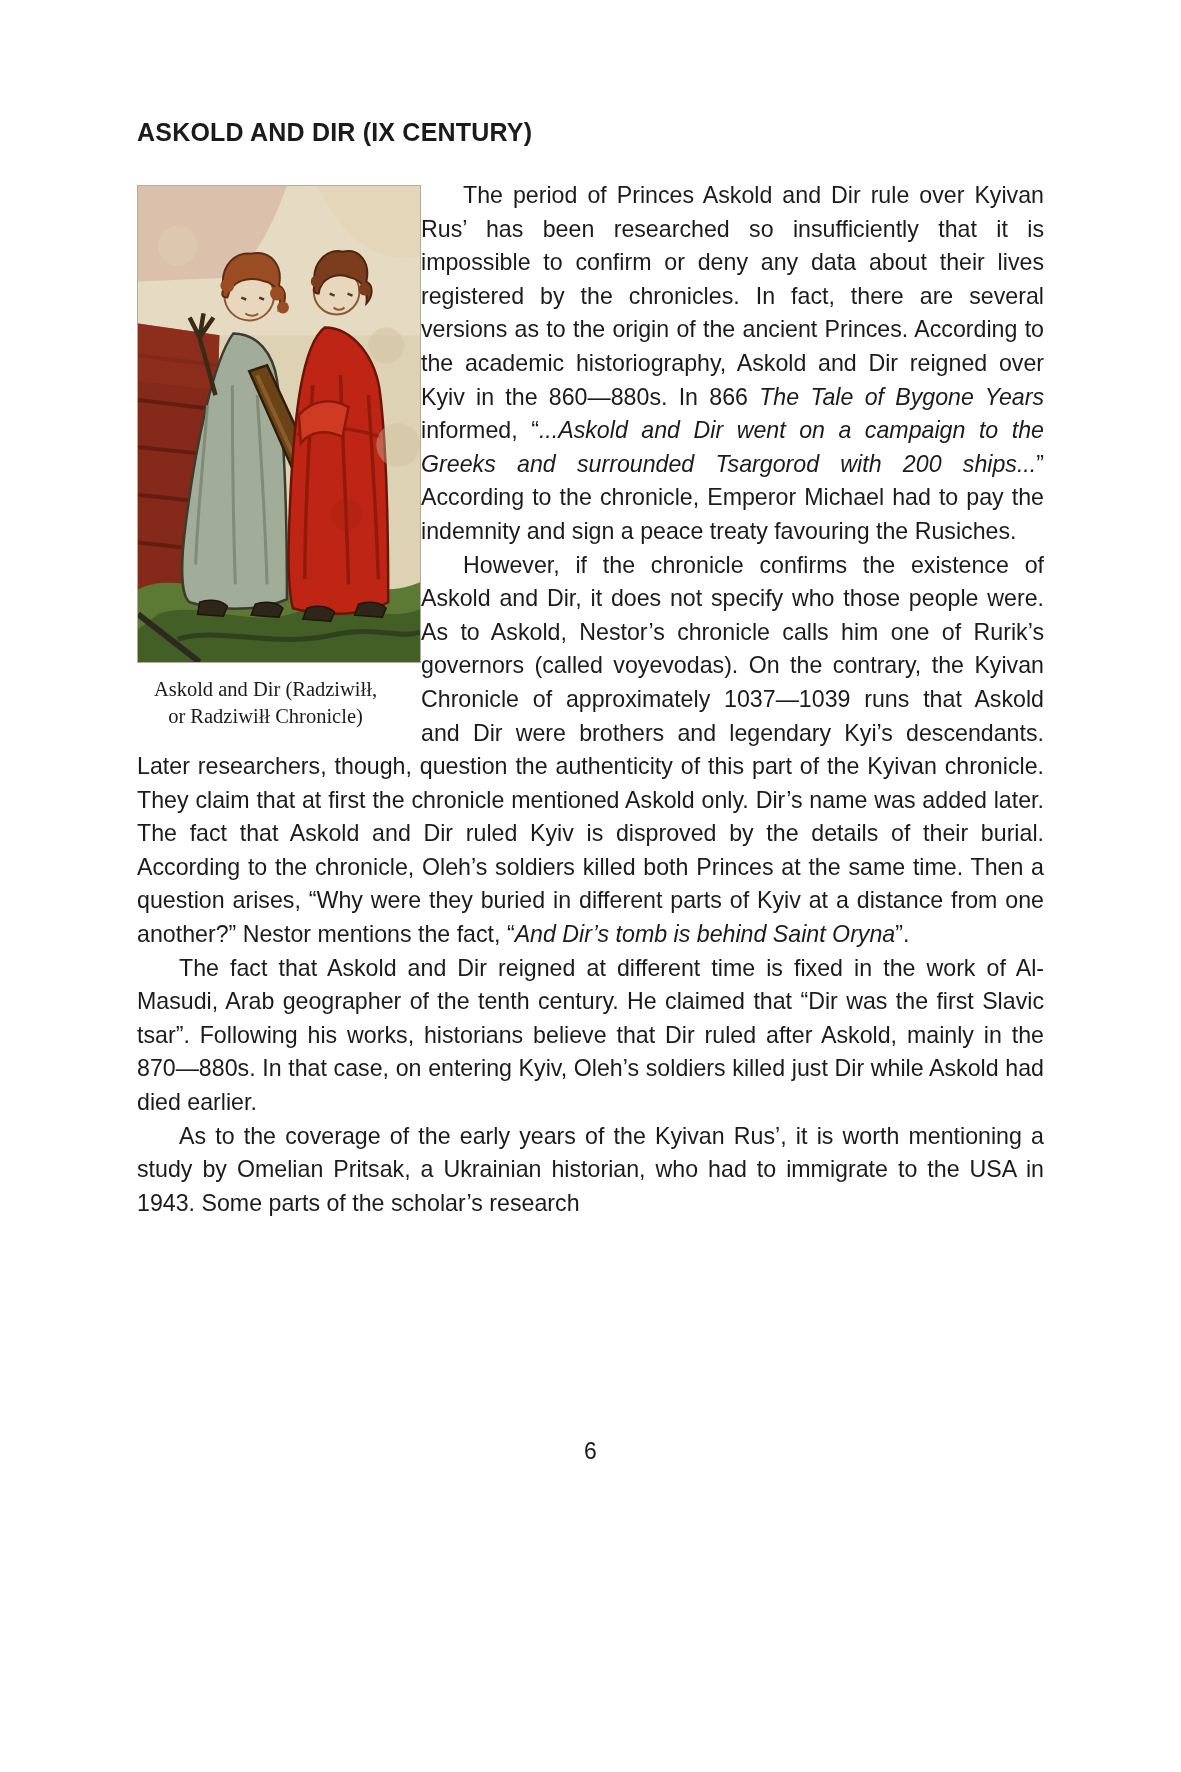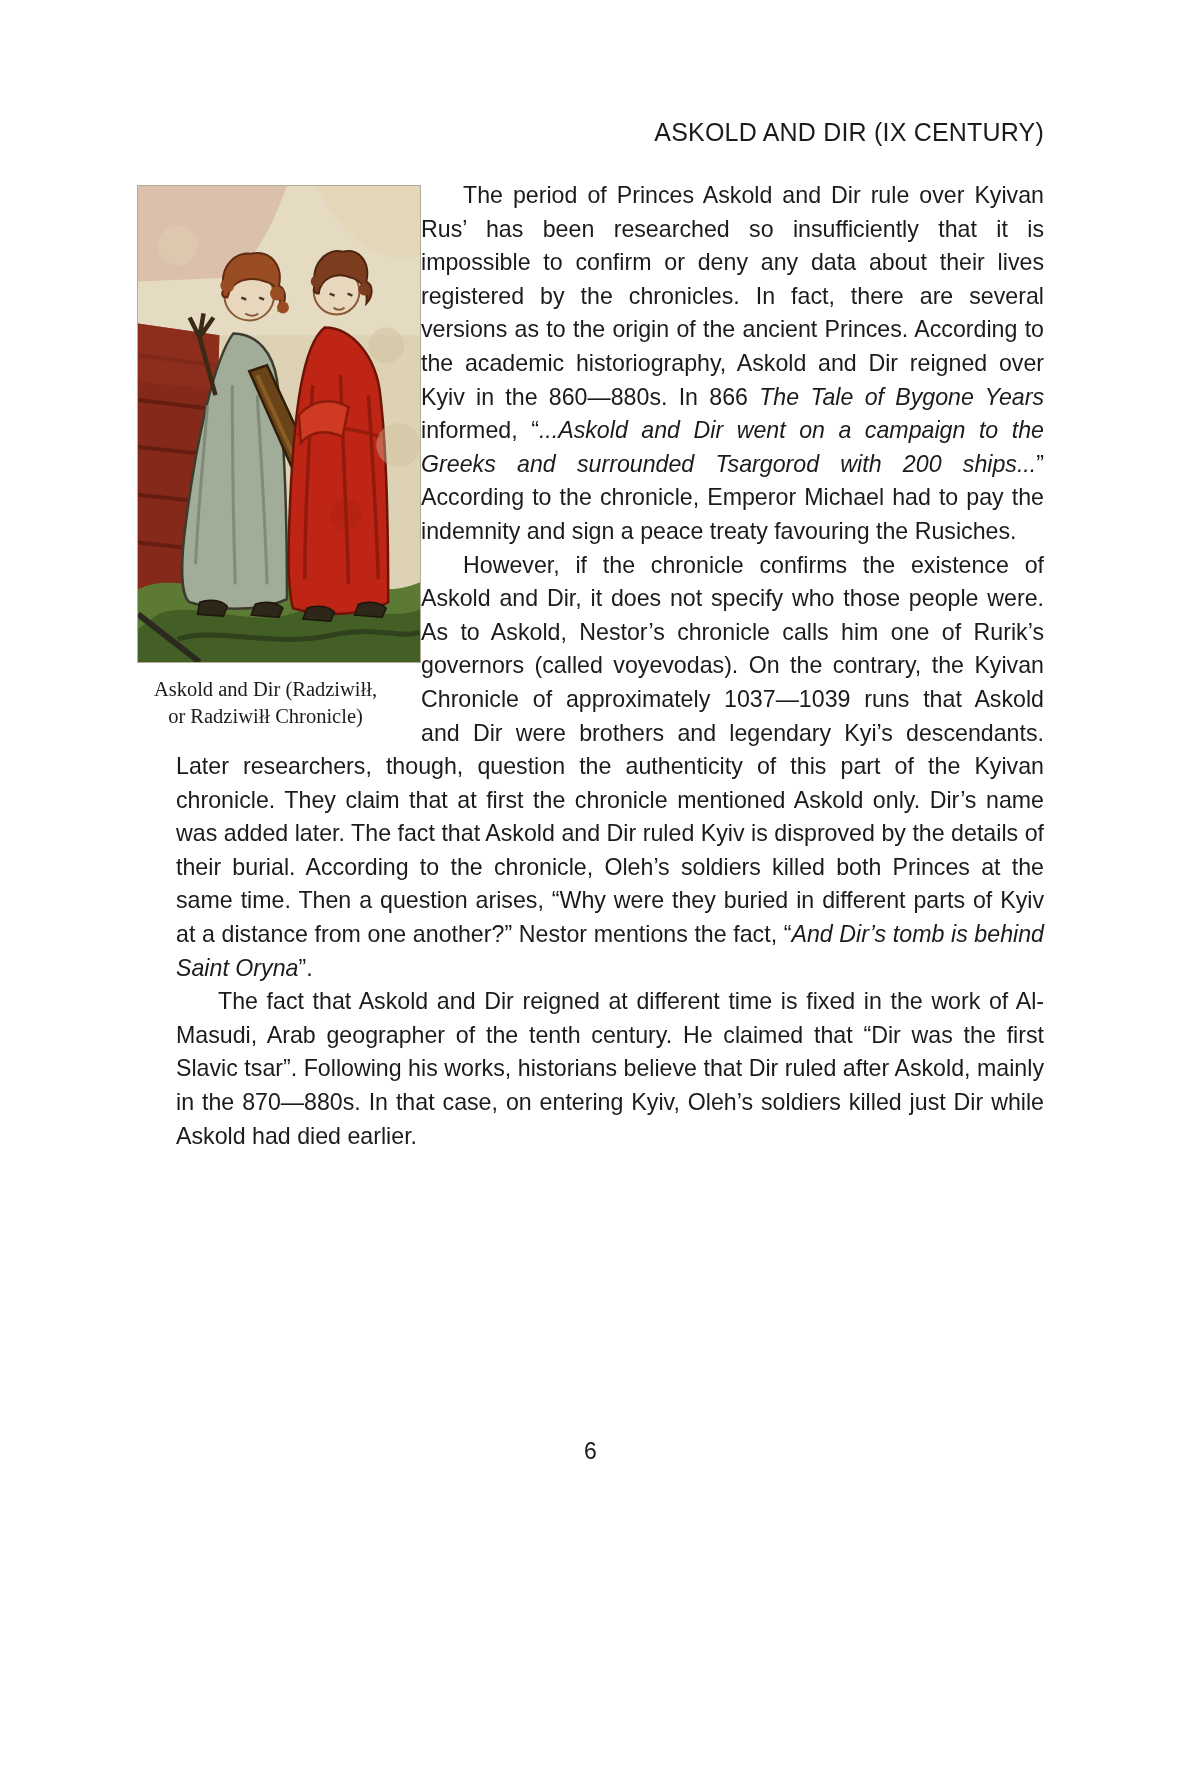--- a/index.html
+++ b/index.html
@@ -10,23 +10,23 @@
     margin: 0 auto;
     background: #ffffff;
     box-sizing: border-box;
     padding: 118px 137px 0 137px;
     font-family: "Liberation Sans", sans-serif;
     color: #1b1b1b;
     overflow: hidden;
   }
   .title {
     margin: 0 0 32px 0;
-    text-align: right;
+    text-align: left;
     font-size: 25px;
-    font-weight: 400;
+    font-weight: 700;
     letter-spacing: 0.2px;
   }
   .figure {
     float: left;
     width: 257px;
     margin: 6px 27px 20px 0;
   }
   .figure-art {
     display: block;
     width: 284px;
@@ -41,21 +41,20 @@
     line-height: 27px;
     text-align: center;
     color: #1b1b1b;
   }
   .body-text p {
     margin: 0;
     font-size: 23.2px;
     line-height: 33.6px;
     text-align: justify;
     text-indent: 42px;
-    padding-left: 39px;
   }
   .body-text p em {
     font-style: italic;
   }
   .page-number {
     position: absolute;
     top: 1438px;
     left: 0;
     width: 100%;
     text-align: center;
@@ -129,17 +128,18 @@
     <div class="figcaption">
       <div>Askold and Dir (Radziwiłł,</div>
       <div>or Radziwiłł Chronicle)</div>
     </div>
   </div>
 
   <div class="body-text">
     <p><span>The period of Princes Askold and Dir rule over Kyivan Rus’ has been researched so insufficiently that it is impossible to confirm or deny any data about their lives registered by the chronicles. In fact, there are several versions as to the origin of the ancient Princes. According to the academic historiography, Askold and Dir reigned over Kyiv in the 860—880s. In 866 </span><em>The Tale of Bygone Years</em><span> informed, “</span><em>...Askold and Dir went on a campaign to the Greeks and surrounded Tsargorod with 200 ships...</em><span>” According to the chronicle, Emperor Michael had to pay the indemnity and sign a peace treaty favouring the Rusiches.</span></p>
     <p><span>However, if the chronicle confirms the existence of Askold and Dir, it does not specify who those people were. As to Askold, Nestor’s chronicle calls him one of Rurik’s governors (called voyevodas). On the contrary, the Kyivan Chronicle of approximately 1037—1039 runs that Askold and Dir were brothers and legendary Kyi’s descendants. Later researchers, though, question the authenticity of this part of the Kyivan chronicle. They claim that at first the chronicle mentioned Askold only. Dir’s name was added later. The fact that Askold and Dir ruled Kyiv is disproved by the details of their burial. According to the chronicle, Oleh’s soldiers killed both Princes at the same time. Then a question arises, “Why were they buried in different parts of Kyiv at a distance from one another?” Nestor mentions the fact, “</span><em>And Dir’s tomb is behind Saint Oryna</em><span>”.</span></p>
     <p><span>The fact that Askold and Dir reigned at different time is fixed in the work of Al-Masudi, Arab geographer of the tenth century. He claimed that “Dir was the first Slavic tsar”. Following his works, historians believe that Dir ruled after Askold, mainly in the 870—880s. In that case, on entering Kyiv, Oleh’s soldiers killed just Dir while Askold had died earlier.</span></p>
+    <p><span>As to the coverage of the early years of the Kyivan Rus’, it is worth mentioning a study by Omelian Pritsak, a Ukrainian historian, who had to immigrate to the USA in 1943. Some parts of the scholar’s research</span></p>
   </div>
 
   <div class="page-number">6</div>
 
 </div>
 
 </body></html>

